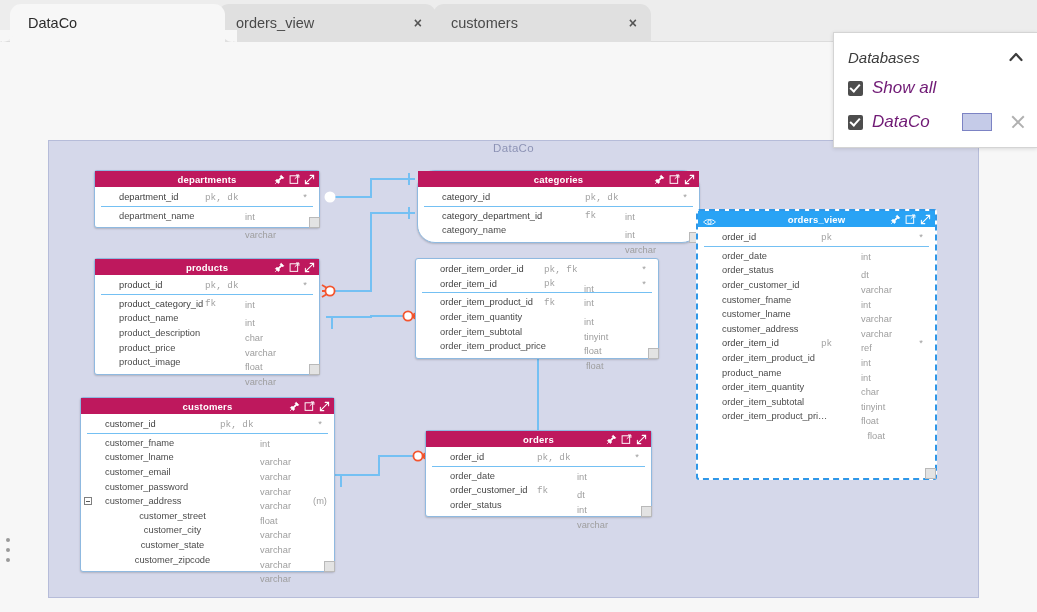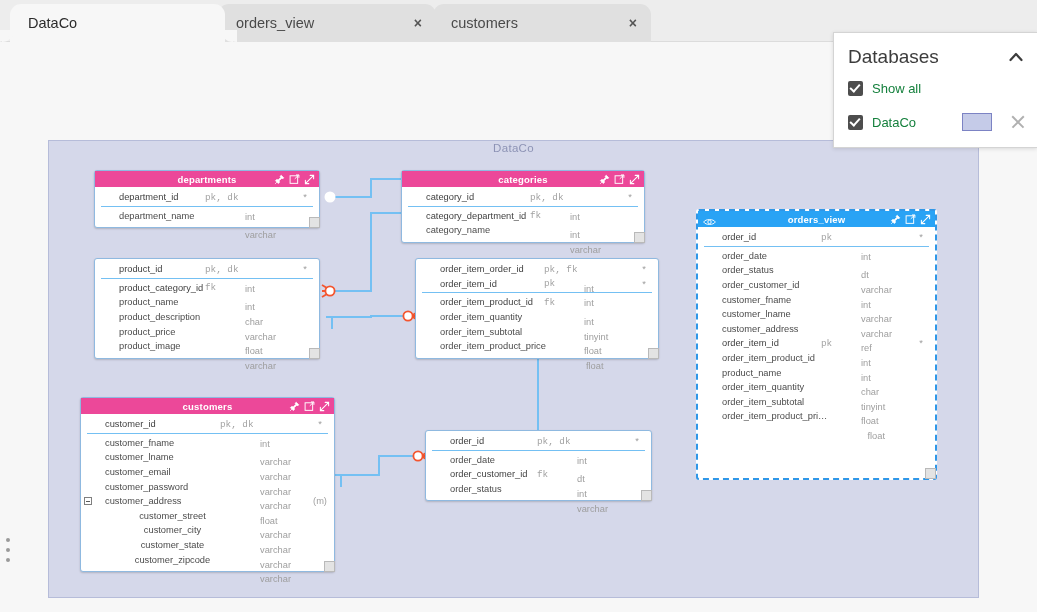--- a/index.html
+++ b/index.html
@@ -68,36 +68,36 @@
     border: 1px solid #d4d4d4;
     border-right: none;
     box-shadow: 0 1px 4px rgba(0,0,0,.12);
     padding: 10px 0 8px 0;
     z-index: 20;
   }
   .db-head {
     display: flex; align-items: center; justify-content: space-between;
     padding: 0 12px 0 14px; height: 28px;
   }
-  .db-title { font-size: 19px; color: #3c3c3c; }
+  .db-title { font-size: 15px; color: #3c3c3c; font-style: italic; }
   .chev { width: 18px; height: 18px; cursor: pointer; }
   .db-row {
     display: flex; align-items: center;
     height: 34px; padding: 0 10px 0 14px; gap: 9px;
   }
   .cb {
     width: 15px; height: 15px; border-radius: 2px; background: #4d4d4d;
     position: relative; flex: 0 0 auto; cursor: pointer;
   }
   .cb::after {
     content: ""; position: absolute; left: 4px; top: 1px;
     width: 4px; height: 8px; border: solid #fff;
     border-width: 0 2px 2px 0; transform: rotate(42deg);
   }
-  .db-label { font-size: 13px; color: #15803d; flex: 1 1 auto; }
+  .db-label { font-size: 17px; color: #701a75; flex: 1 1 auto; font-style: italic; }
   .swatch {
     width: 30px; height: 18px; background: #c5cbe8;
     border: 1px solid #7c83c4; cursor: pointer; flex: 0 0 auto;
   }
   .xbtn {
     width: 18px; height: 18px; position: relative; cursor: pointer;
     flex: 0 0 auto; margin-left: 8px;
   }
   .xbtn::before, .xbtn::after {
     content: ""; position: absolute; left: 1px; top: 8px;
@@ -124,21 +124,21 @@
   .tbl {
     position: absolute;
     background: #ffffff;
     border: 1px solid #8fb9e0;
     border-radius: 3px;
     box-shadow: 0 1px 2px rgba(0,0,0,.18);
     z-index: 5;
   }
   .tbl.view { border: 2px dashed #2f97e8; box-shadow: none; background:#fff; }
   .tbl-head {
-    position: relative; height: 16px; background: #ec4899;
+    position: relative; height: 16px; background: #be185d;
     display: flex; align-items: center; justify-content: center;
   }
   .tbl.view .tbl-head { background: #29a3f5; }
   .tbl-name {
     font-size: 9.5px; font-weight: bold; color: #ffffff; letter-spacing: .2px;
   }
   .head-icons {
     position: absolute; right: 4px; top: 0; height: 16px;
     display: flex; align-items: center; gap: 4px;
   }
@@ -171,21 +171,21 @@
     width: 4px; height: 1px; background: #5a5a5a;
   }
   .resizer {
     position: absolute; right: -1px; bottom: -1px;
     width: 11px; height: 11px; background: #e3e3e3;
     border: 1px solid #b9b9b9; cursor: nwse-resize;
   }
 
   
   #tbl-departments { left: 45px;  top: 29px;  width: 226px; }
-  #tbl-categories  { left: 352px; top: 29px;  width: 244px; }
+  #tbl-categories  { left: 368px; top: 29px;  width: 283px; border-radius: 18px; }
   #tbl-products    { left: 45px;  top: 117px; width: 226px; }
   #tbl-order_items { left: 366px; top: 117px; width: 244px; }
   #tbl-orders_view { left: 647px; top: 68px;  width: 241px; height: 271px; }
   #tbl-customers   { left: 31px;  top: 256px; width: 255px; }
   #tbl-orders      { left: 376px; top: 289px; width: 227px; }
 </style>
 </head>
 <body>
 
 <div id="app">
@@ -353,20 +353,41 @@
             <div class="row">
               <span class="c-name">category_name</span>
               <span class="c-key"></span>
               <span class="c-type">varchar</span>
               <span class="c-flag"></span>
             </div>
           </div>
           <div class="resizer"></div>
         </div>
         <div class="tbl" id="tbl-products">
+          <div class="tbl-head">
+            <span class="tbl-name">products</span>
+            <span class="head-icons">
+              <span>
+                <svg width="11" height="11" viewBox="0 0 16 16">
+                  <path d="M10.5 1.8 L14.2 5.5 L12.4 7.3 L11.2 6.1 L7.6 9.7 L7.9 12.3 L6.3 13.9 L2.1 9.7 L3.7 8.1 L6.3 8.4 L9.9 4.8 L8.7 3.6 Z M5.4 10.6 L1.4 14.6" fill="#ffffff" stroke="#ffffff" stroke-width="1"></path>
+                </svg>
+              </span>
+              <span>
+                <svg width="11" height="11" viewBox="0 0 16 16">
+                  <rect x="1.6" y="2.6" width="11" height="11" fill="none" stroke="#ffffff" stroke-width="1.4"></rect>
+                  <path d="M8.4 7 L14 1.6 M10.2 1.4 L14.4 1.4 L14.4 5.6" fill="none" stroke="#ffffff" stroke-width="1.4"></path>
+                </svg>
+              </span>
+              <span>
+                <svg width="11" height="11" viewBox="0 0 16 16">
+                  <path d="M2 14 L14 2 M9 2 L14 2 L14 7 M7 14 L2 14 L2 9" fill="none" stroke="#ffffff" stroke-width="1.5" stroke-linecap="round"></path>
+                </svg>
+              </span>
+            </span>
+          </div>
           <div class="tbl-body">
             <div class="row key">
               <span class="c-name">product_id</span>
               <span class="c-key">pk, dk</span>
               <span class="c-type">int</span>
               <span class="c-flag">*</span>
             </div>
             <div class="divider"></div>
             <div class="row key">
               <span class="c-name">product_category_id</span>
@@ -634,20 +655,41 @@
             <div class="row indent">
               <span class="c-name">customer_zipcode</span>
               <span class="c-key"></span>
               <span class="c-type">varchar</span>
               <span class="c-flag"></span>
             </div>
           </div>
           <div class="resizer"></div>
         </div>
         <div class="tbl" id="tbl-orders">
+          <div class="tbl-head">
+            <span class="tbl-name">orders</span>
+            <span class="head-icons">
+              <span>
+                <svg width="11" height="11" viewBox="0 0 16 16">
+                  <path d="M10.5 1.8 L14.2 5.5 L12.4 7.3 L11.2 6.1 L7.6 9.7 L7.9 12.3 L6.3 13.9 L2.1 9.7 L3.7 8.1 L6.3 8.4 L9.9 4.8 L8.7 3.6 Z M5.4 10.6 L1.4 14.6" fill="#ffffff" stroke="#ffffff" stroke-width="1"></path>
+                </svg>
+              </span>
+              <span>
+                <svg width="11" height="11" viewBox="0 0 16 16">
+                  <rect x="1.6" y="2.6" width="11" height="11" fill="none" stroke="#ffffff" stroke-width="1.4"></rect>
+                  <path d="M8.4 7 L14 1.6 M10.2 1.4 L14.4 1.4 L14.4 5.6" fill="none" stroke="#ffffff" stroke-width="1.4"></path>
+                </svg>
+              </span>
+              <span>
+                <svg width="11" height="11" viewBox="0 0 16 16">
+                  <path d="M2 14 L14 2 M9 2 L14 2 L14 7 M7 14 L2 14 L2 9" fill="none" stroke="#ffffff" stroke-width="1.5" stroke-linecap="round"></path>
+                </svg>
+              </span>
+            </span>
+          </div>
           <div class="tbl-body">
             <div class="row key">
               <span class="c-name">order_id</span>
               <span class="c-key">pk, dk</span>
               <span class="c-type">int</span>
               <span class="c-flag">*</span>
             </div>
             <div class="divider"></div>
             <div class="row">
               <span class="c-name">order_date</span>

